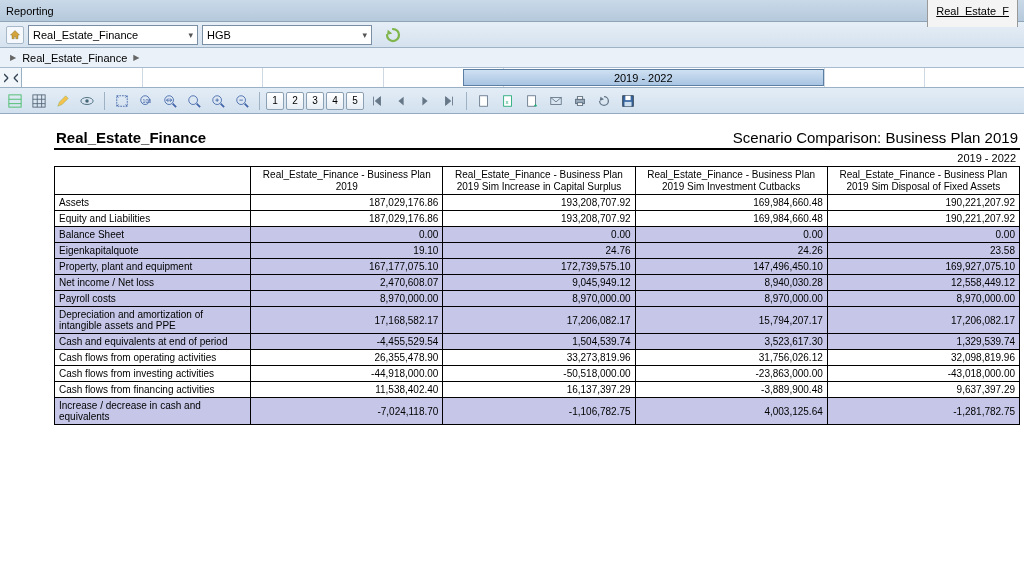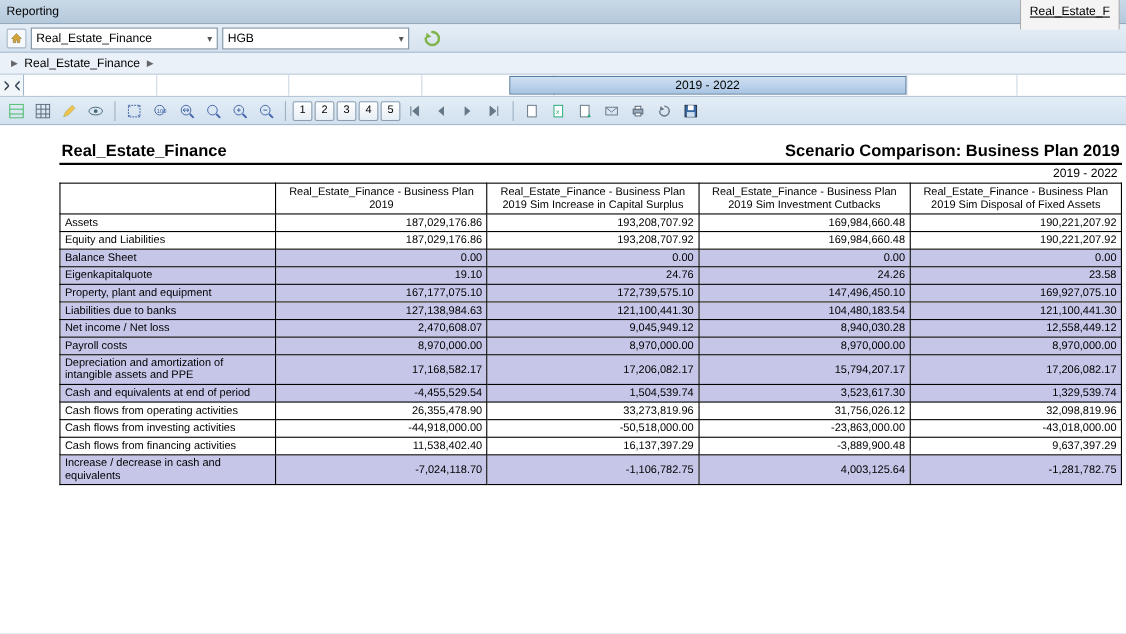--- a/index.html
+++ b/index.html
@@ -151,21 +151,21 @@
     border-top: 1px solid #fff;
   }
   .report-header {
     display: flex;
     justify-content: space-between;
     align-items: baseline;
     border-bottom: 2px solid #000;
     padding: 4px 2px 2px 2px;
   }
   .report-title { font-size: 15px; font-weight: bold; }
-  .report-subtitle { font-size: 15px; font-weight: bold; margin-left: 42px; }
+  .report-subtitle { font-size: 15px; font-weight: normal; margin-left: 42px; }
   .period-label {
     text-align: right;
     font-size: 11px;
     padding: 2px 4px;
   }
   table.report {
     border-collapse: collapse;
     width: 966px;
     table-layout: fixed;
     font-size: 10px;
@@ -451,27 +451,20 @@
           <td class="num">23.58</td>
         </tr>
         <tr class="shade">
           <td class="label">Property, plant and equipment</td>
           <td class="num">167,177,075.10</td>
           <td class="num">172,739,575.10</td>
           <td class="num">147,496,450.10</td>
           <td class="num">169,927,075.10</td>
         </tr>
         <tr class="shade">
-          <td class="label">Liabilities due to banks</td>
-          <td class="num">127,138,984.63</td>
-          <td class="num">121,100,441.30</td>
-          <td class="num">104,480,183.54</td>
-          <td class="num">121,100,441.30</td>
-        </tr>
-        <tr class="shade">
           <td class="label">Net income / Net loss</td>
           <td class="num">2,470,608.07</td>
           <td class="num">9,045,949.12</td>
           <td class="num">8,940,030.28</td>
           <td class="num">12,558,449.12</td>
         </tr>
         <tr class="shade">
           <td class="label">Payroll costs</td>
           <td class="num">8,970,000.00</td>
           <td class="num">8,970,000.00</td>

